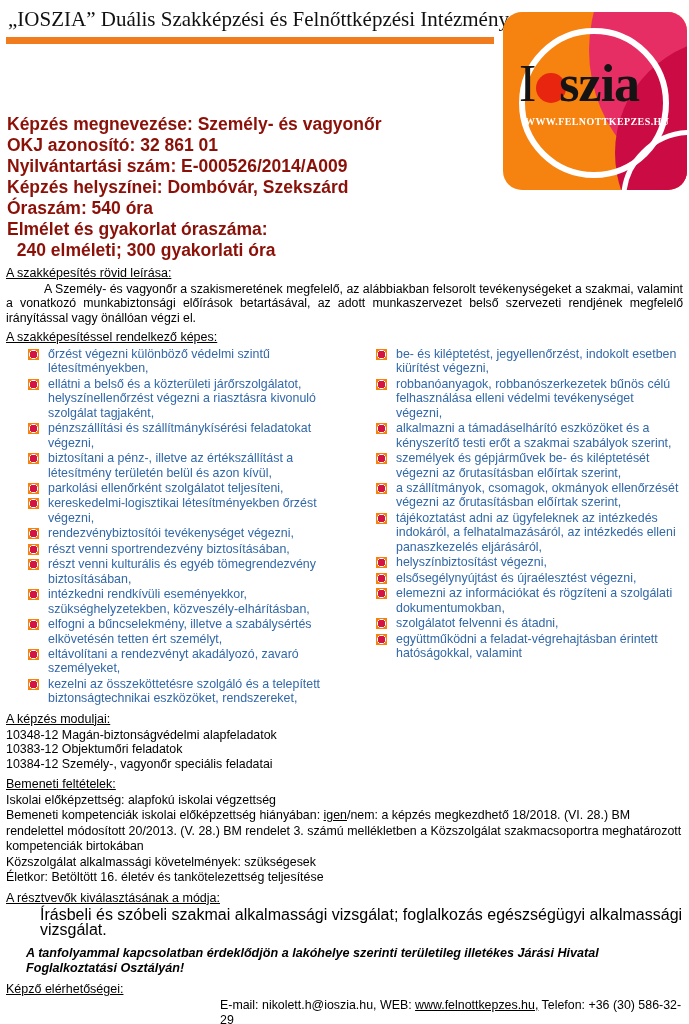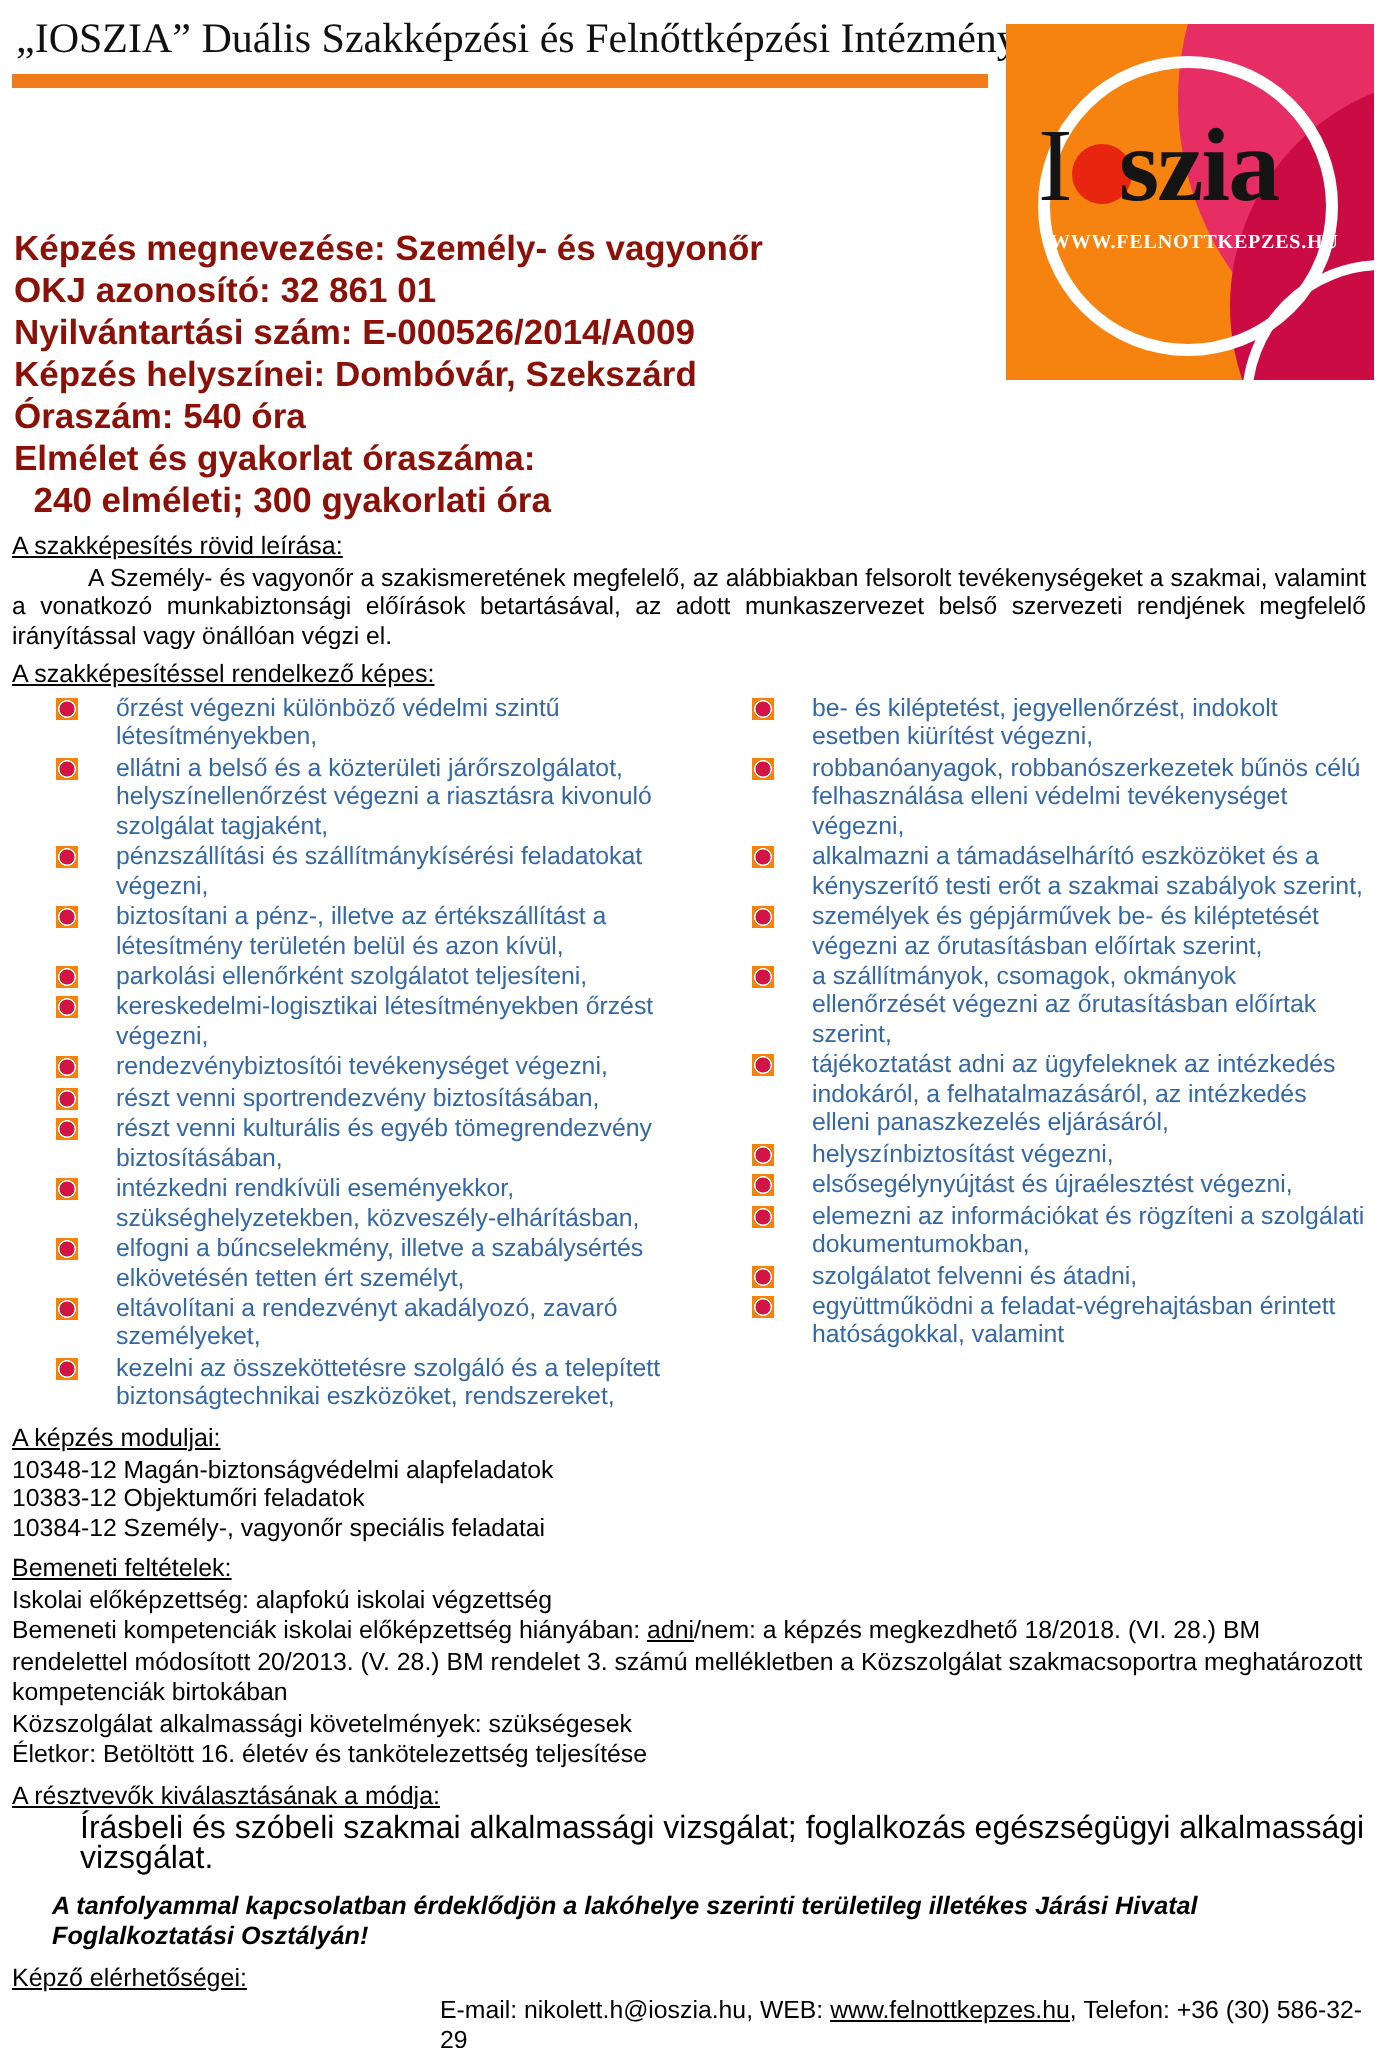--- a/index.html
+++ b/index.html
@@ -15,39 +15,39 @@
     font-family:"Liberation Serif", serif;
     font-size:21px;color:#111;padding:7px 0 3px 2px;
   }
   .rule{width:488px;height:7px;background:#f07c1e;margin:2px 0 7px 0;}
   .course-block{
     color:#8b1008;font-weight:bold;font-size:17.5px;line-height:21px;
     white-space:pre-wrap;padding-left:1px;width:470px;
   }
 
   
-  .logo{position:absolute;top:12px;right:2px;width:184px;height:178px;background:#f6830f;overflow:hidden;}
+  .logo{position:absolute;top:12px;right:2px;width:184px;height:178px;background:#f6830f;overflow:hidden;border-radius:19px;}
   .blob-pink{position:absolute;width:300px;height:300px;border-radius:50%;background:#e62e64;left:86px;top:-112px;}
   .blob-crimson{position:absolute;width:230px;height:230px;border-radius:50%;background:#cb0b44;left:112px;top:26px;}
   .logo-ring{position:absolute;left:16px;top:16px;width:138px;height:138px;border:6px solid #fff;border-radius:50%;}
   .logo-ring2{position:absolute;left:118px;top:118px;width:130px;height:130px;border:5px solid #fff;border-radius:50%;}
   .logo-text{position:absolute;left:16px;top:44px;font-family:"Liberation Serif", serif;font-size:52px;color:#141414;z-index:3;line-height:56px;}
   .logo-text .li-dot{display:inline-block;width:30px;height:30px;border-radius:50%;background:#e8250f;margin:0 -7px 0 0;vertical-align:-2px;}
   .logo-text .li-szia{font-weight:bold;letter-spacing:-1px;}
   .logo-site{position:absolute;left:22px;top:104px;z-index:3;color:#fff;font-size:10px;font-weight:bold;letter-spacing:0.4px;font-family:"Liberation Serif", serif;}
 
   
   .sec-head{font-size:12.5px;text-decoration:underline;margin:5px 0 2px 0;}
   .para{font-size:12.3px;line-height:14.3px;text-align:justify;text-indent:38px;margin:0;}
 
   .cols{display:flex;margin:3px 0 4px 0;}
   .col-left{width:352px;flex:0 0 352px;}
   .col-right{flex:1;padding-left:18px;box-sizing:border-box;}
   ul.cap{list-style:none;margin:0;padding:0 0 0 22px;}
-  li.cap-item{display:flex;gap:19px;margin:0 0 1px 0;}
+  li.cap-item{display:flex;gap:9px;margin:0 0 1px 0;}
   .bullet-icon{
     flex:0 0 11px;width:11px;height:11px;margin-top:2px;
     background:
       radial-gradient(circle at 50% 50%, #d21544 0 3.6px, #ffffff 3.9px 4.3px, #f5820b 4.6px);
     background-color:#f5820b;
   }
   .cap-text{color:#3268a8;font-size:12.4px;line-height:14.45px;}
 
   .module-line{font-size:12.4px;line-height:14.6px;}
   .bem-line{font-size:12.4px;line-height:15.5px;}
@@ -224,21 +224,21 @@
   <div class="sec-head">A képzés moduljai:</div>
   <div>
 
   <div class="module-line">10348-12 Magán-biztonságvédelmi alapfeladatok</div>
       <div class="module-line">10383-12 Objektumőri feladatok</div>
       <div class="module-line">10384-12 Személy-, vagyonőr speciális feladatai</div>
     </div>
 
   <div class="sec-head">Bemeneti feltételek:</div>
   <div class="bem-line">Iskolai előképzettség: alapfokú iskolai végzettség</div>
-  <div class="bem-line"><span>Bemeneti kompetenciák iskolai előképzettség hiányában: </span><span class="u">adni</span><span>/nem: a képzés megkezdhető 18/2018. (VI. 28.) BM rendelettel módosított 20/2013. (V. 28.) BM rendelet 3. számú mellékletben a Közszolgálat szakmacsoportra meghatározott kompetenciák birtokában</span></div>
+  <div class="bem-line"><span>Bemeneti kompetenciák iskolai előképzettség hiányában: </span><span class="u">igen</span><span>/nem: a képzés megkezdhető 18/2018. (VI. 28.) BM rendelettel módosított 20/2013. (V. 28.) BM rendelet 3. számú mellékletben a Közszolgálat szakmacsoportra meghatározott kompetenciák birtokában</span></div>
   <div class="bem-line">Közszolgálat alkalmassági követelmények: szükségesek</div>
   <div class="bem-line">Életkor: Betöltött 16. életév és tankötelezettség teljesítése</div>
 
   <div class="sec-head">A résztvevők kiválasztásának a módja:</div>
   <div class="sel-body">Írásbeli és szóbeli szakmai alkalmassági vizsgálat; foglalkozás egészségügyi alkalmassági vizsgálat.</div>
 
   <div class="callout">A tanfolyammal kapcsolatban érdeklődjön a lakóhelye szerinti területileg illetékes Járási Hivatal Foglalkoztatási Osztályán!</div>
 
   <div class="sec-head">Képző elérhetőségei:</div>
   <div class="contact-line"><span>E-mail: nikolett.h@ioszia.hu, WEB: </span><span class="u">www.felnottkepzes.hu,</span><span> Telefon: +36 (30) 586-32-29</span></div>

